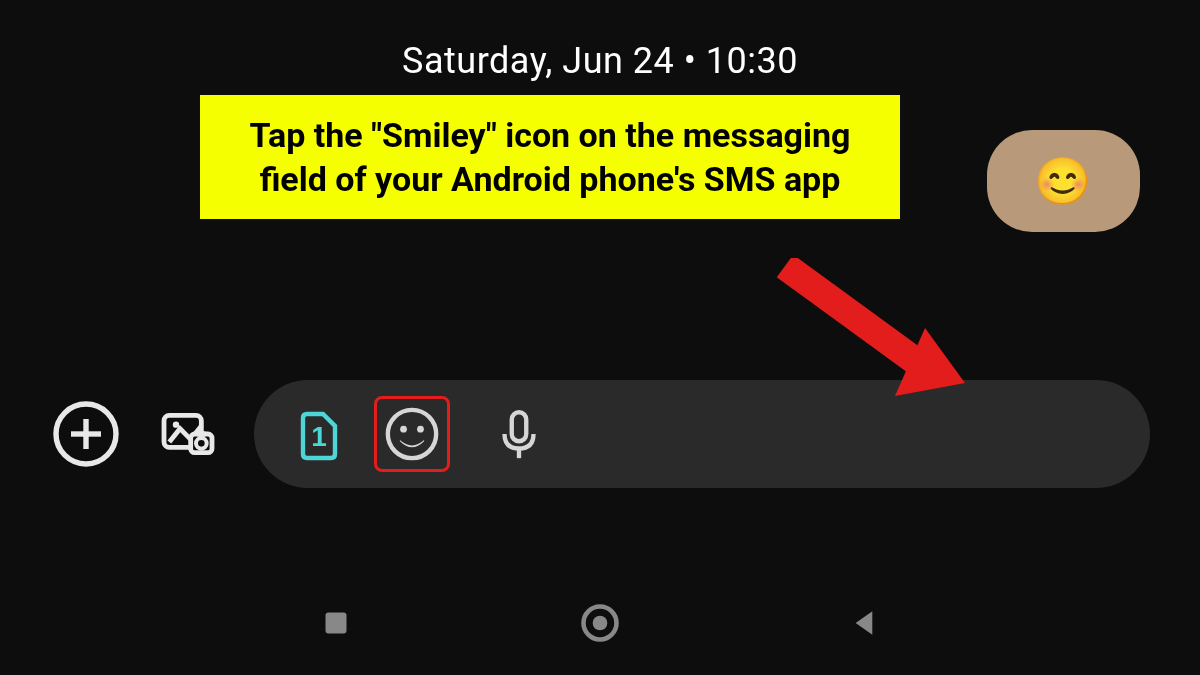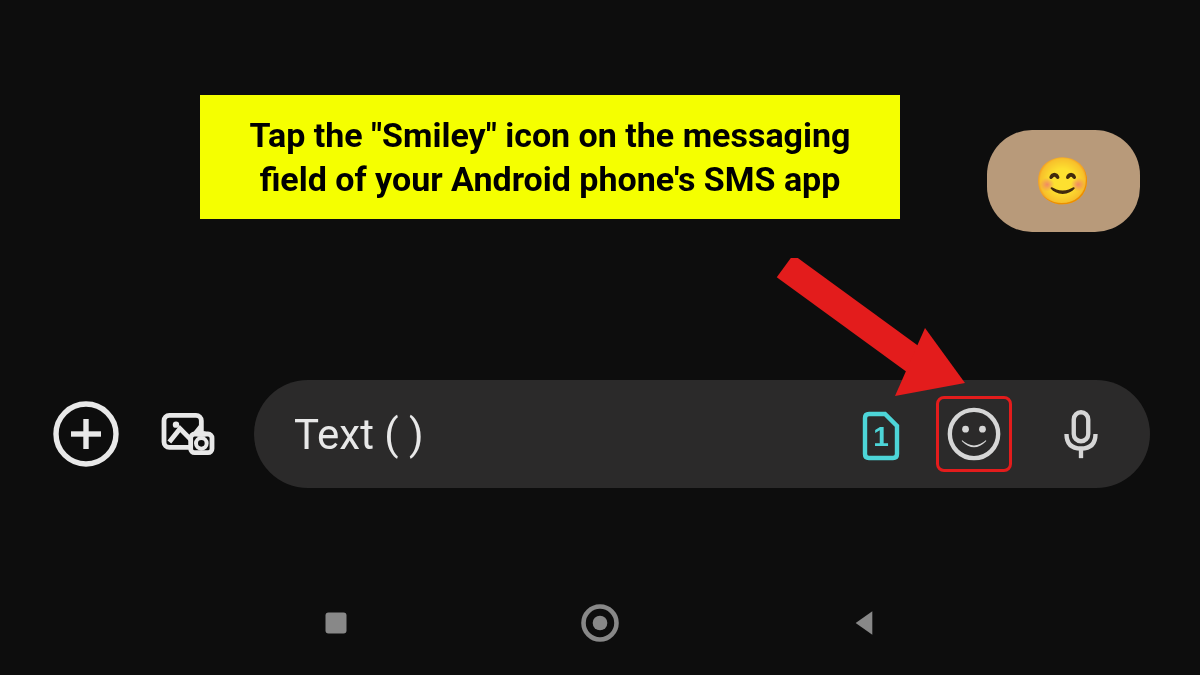--- a/index.html
+++ b/index.html
@@ -148,20 +148,21 @@
       height: 44px;
       display: flex;
       align-items: center;
       justify-content: center;
     }
   </style>
 </head>
 <body>
 
 <div class="container">
+  <div class="date-header">Saturday, Jun 24 • 10:30</div>
 
   <div class="callout">
     <div class="callout-text">Tap the "Smiley" icon on the messaging field of your Android phone's SMS app</div>
   </div>
 
   <div class="bubble">
     <span class="bubble-emoji">😊</span>
   </div>
 
 
@@ -191,21 +192,20 @@
         <rect x="3" y="5" width="14" height="12" rx="2" fill="none" stroke="#e8e8e8" stroke-width="1.8"></rect>
         <path d="M5 15 L9 10 L13 14 L17 9" fill="none" stroke="#e8e8e8" stroke-width="1.8"></path>
         <circle cx="7.5" cy="8.5" r="1.2" fill="#e8e8e8"></circle>
         <rect x="13" y="12" width="8" height="7" rx="1.5" fill="#0d0d0d" stroke="#e8e8e8" stroke-width="1.8"></rect>
         <circle cx="17" cy="15.5" r="2" fill="none" stroke="#e8e8e8" stroke-width="1.5"></circle>
         <rect x="15" y="11" width="4" height="2" rx="1" fill="#e8e8e8"></rect>
       </svg>
     </div>
 
     <div class="input-pill">
-      <span class="input-text">Text (         )</span>
 
       <div class="sim-badge">
         <svg viewBox="0 0 24 28" width="50" height="56">
           <path d="M 6 4 L 14 4 L 20 10 L 20 24 Q 20 26 18 26 L 6 26 Q 4 26 4 24 L 4 6 Q 4 4 6 4 Z" fill="none" stroke="#4dd5d8" stroke-width="2.2"></path>
           <text x="12" y="20" text-anchor="middle" fill="#4dd5d8" font-size="14" font-weight="600" font-family="sans-serif">1</text>
         </svg>
       </div>
 
       <div class="smiley-box">
         <div class="smiley-inner">

